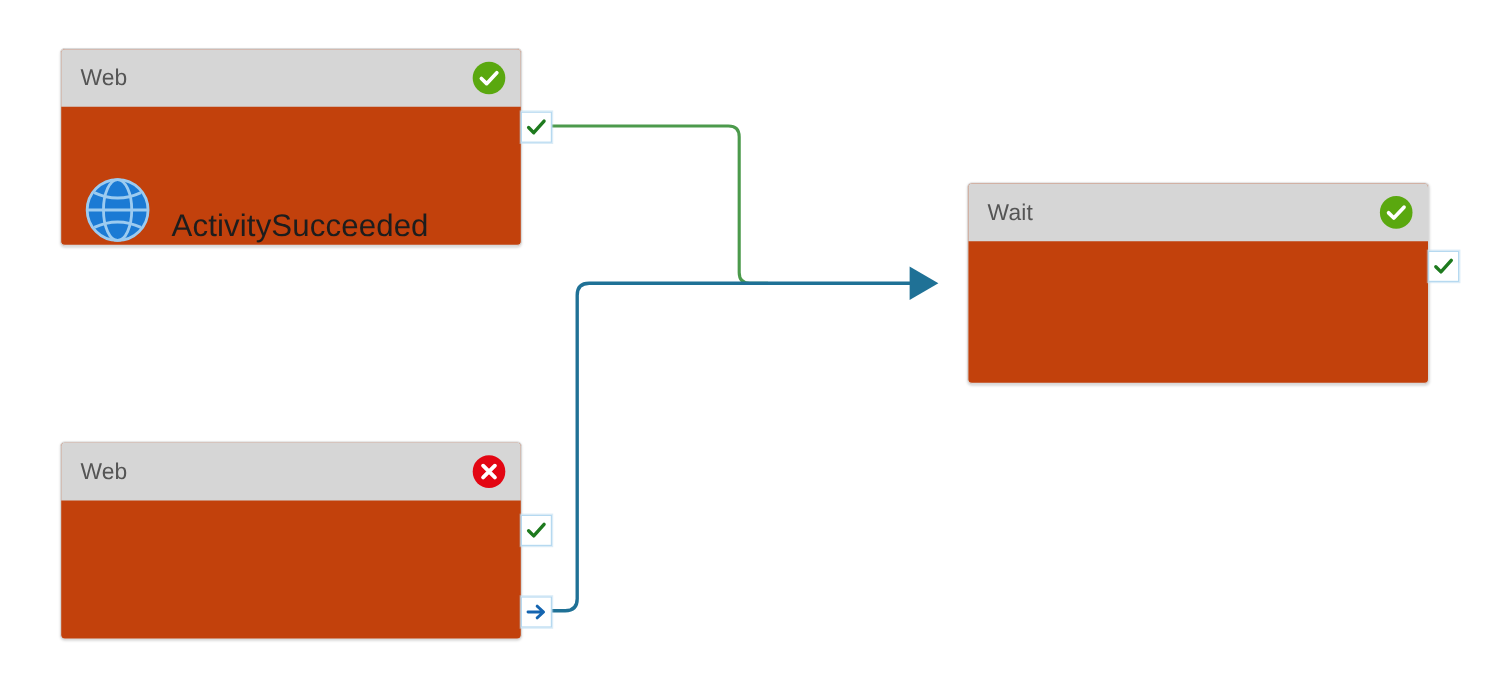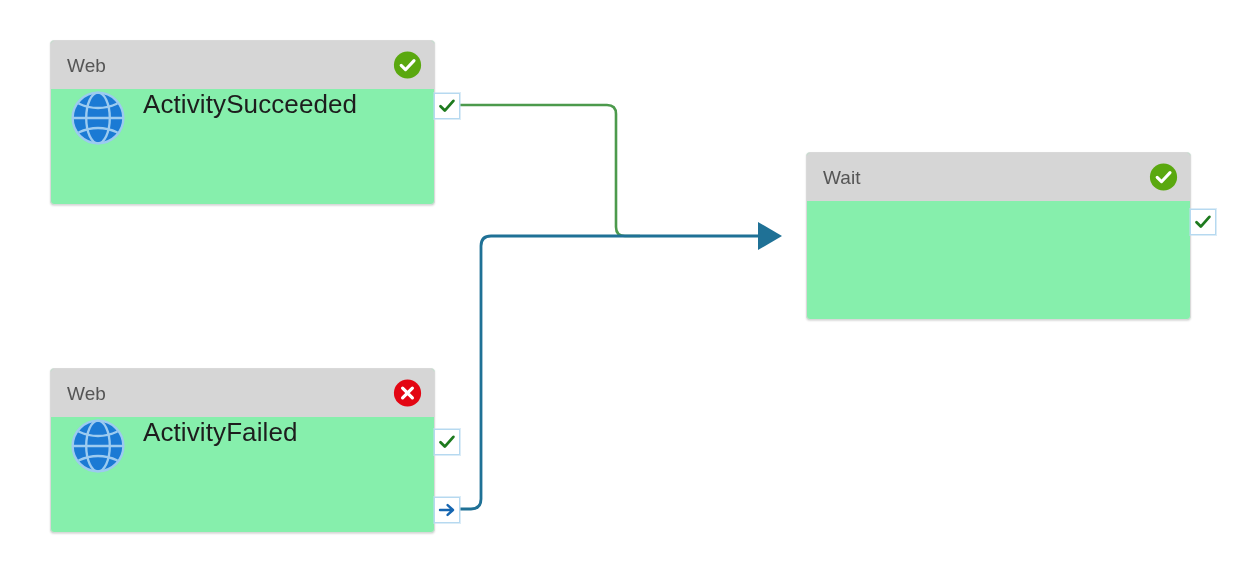--- a/index.html
+++ b/index.html
@@ -31,21 +31,21 @@
     top: 0;
     width: 1245px;
     height: 568px;
     pointer-events: none;
   }
 
   
   .node {
     position: absolute;
     box-sizing: border-box;
-    background: #86efac;
+    background: #c2410c;
     border: 1px solid #d9d9d9;
     border-radius: 4px;
     box-shadow: 0 1px 2px rgba(0,0,0,0.14);
   }
   .node-header {
     position: relative;
     height: 48px;
     background: #d6d6d6;
     border-top-left-radius: 3px;
     border-top-right-radius: 3px;
@@ -63,21 +63,21 @@
   .status-badge {
     position: absolute;
     right: 12px;
     top: 50%;
     transform: translateY(-50%);
     width: 29px;
     height: 29px;
   }
   .node-body {
     display: flex;
-    align-items: flex-start;
+    align-items: flex-end;
     padding: 0 18px;
     height: calc(100% - 48px);
   }
   .node-icon {
     width: 58px;
     height: 58px;
     flex: 0 0 58px;
     margin-right: 16px;
   }
   .node-label {
@@ -155,33 +155,20 @@
 
     <div class="node-header">
       <span class="node-title">Web</span>
 
       <svg class="status-badge" viewBox="0 0 32 32">
         <circle cx="16" cy="16" r="15" fill="#e30613"></circle>
         <path d="M10.6 10.6 L21.4 21.4 M21.4 10.6 L10.6 21.4" fill="none" stroke="#ffffff" stroke-width="3.6" stroke-linecap="round"></path>
       </svg>
     </div>
 
-    <div class="node-body">
-      <svg class="node-icon" viewBox="0 0 64 64">
-        <circle cx="32" cy="32" r="28" fill="#1b7ad4"></circle>
-        <g fill="none" stroke="#9ccbf0" stroke-width="2.6">
-          <circle cx="32" cy="32" r="28"></circle>
-          <ellipse cx="32" cy="32" rx="13" ry="28"></ellipse>
-          <line x1="4" y1="32" x2="60" y2="32"></line>
-          <path d="M10.5 16 Q32 26 53.5 16"></path>
-          <path d="M10.5 48 Q32 38 53.5 48"></path>
-        </g>
-      </svg>
-      <span class="node-label">ActivityFailed</span>
-    </div>
 
     <div class="port" style="left:383px; top:60px;">
       <svg width="18" height="18" viewBox="0 0 18 18">
         <path d="M2.5 9.3 L6.8 13.6 L15.4 3.9" fill="none" stroke="#1e7a1e" stroke-width="2.8" stroke-linecap="round" stroke-linejoin="round"></path>
       </svg>
     </div>
 
     <div class="port" style="left:383px; top:128px;">
       <svg width="18" height="18" viewBox="0 0 18 18">
         <path d="M2 9 L14.5 9 M9.6 4.1 L15 9 L9.6 13.9" fill="none" stroke="#1565b0" stroke-width="2.4" stroke-linecap="round" stroke-linejoin="round"></path>

